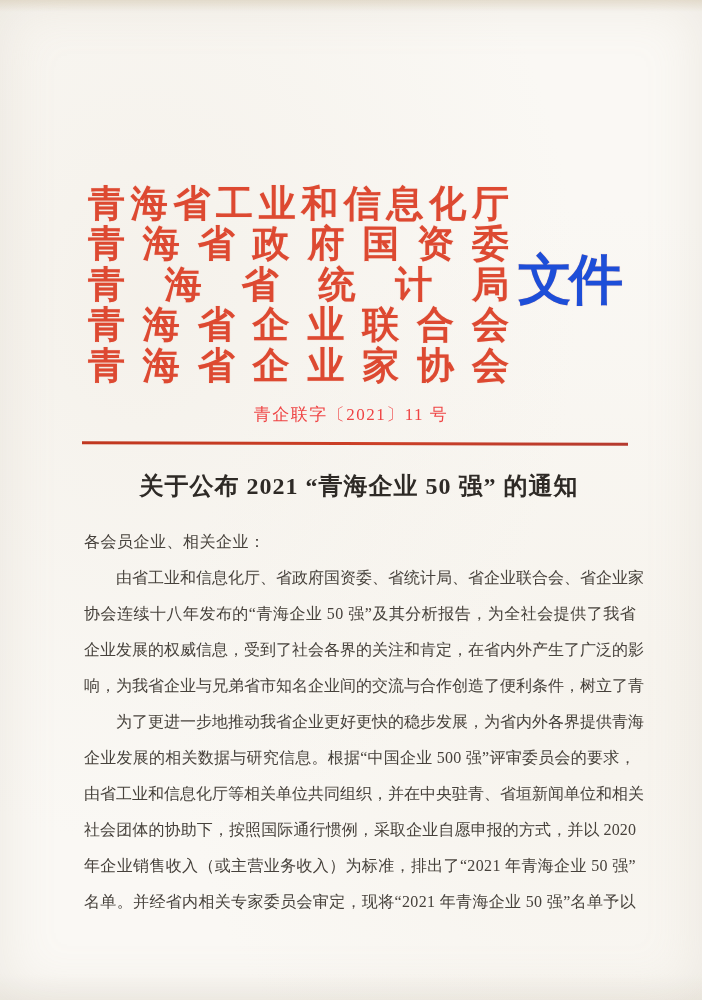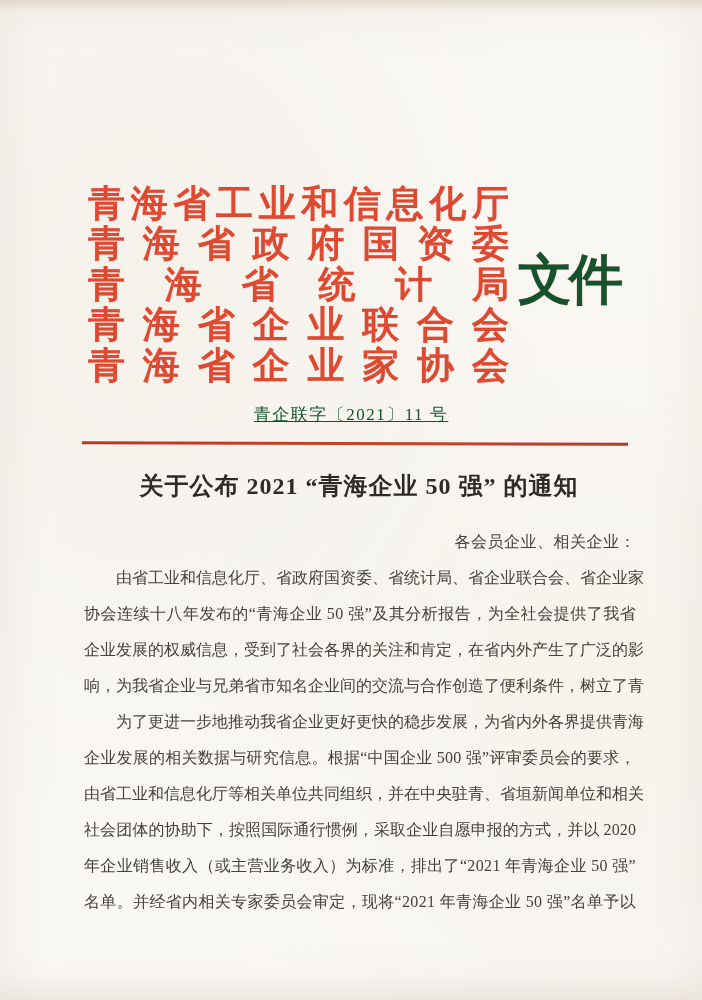--- a/index.html
+++ b/index.html
@@ -43,36 +43,35 @@
     font-weight: 700;
     color: #dd4931;
     line-height: 1;
     text-shadow: 0 0 1px rgba(221,73,49,0.35);
   }
   .doc-word {
     position: absolute;
     left: 518px; top: 252px;
     font-size: 54px;
     font-weight: 800;
-    color: #14532d;
+    color: #1d4ed8;
     letter-spacing: -3px;
     line-height: 1.05;
     text-shadow: 0 0 1px rgba(221,63,38,0.4);
   }
 
   
   .doc-number {
     position: absolute;
     left: 0; top: 403px;
     width: 702px;
     text-align: center;
     font-size: 17px;
     letter-spacing: 1.5px;
-    color: #14532d;
-    text-decoration: underline;
+    color: #ef4444;
   }
 
   
   .red-rule {
     position: absolute;
     left: 82px; top: 442px;
     width: 546px; height: 3px;
     background: linear-gradient(90deg, #c0371f, #cc4027 55%, #b53a2e);
     transform: rotate(0.15deg);
   }
@@ -95,21 +94,20 @@
     position: absolute;
     left: 84px; top: 524px;
     width: 552px;
     font-size: 16px;
     color: #46413b;
   }
   .salutation {
     line-height: 36px;
     white-space: nowrap;
     letter-spacing: 0.5px;
-    text-align: right;
   }
   .body-line {
     line-height: 36px;
     white-space: nowrap;
   }
   .body-line.fill {
     display: flex;
     justify-content: space-between;
     width: 552px;
     box-sizing: border-box;

